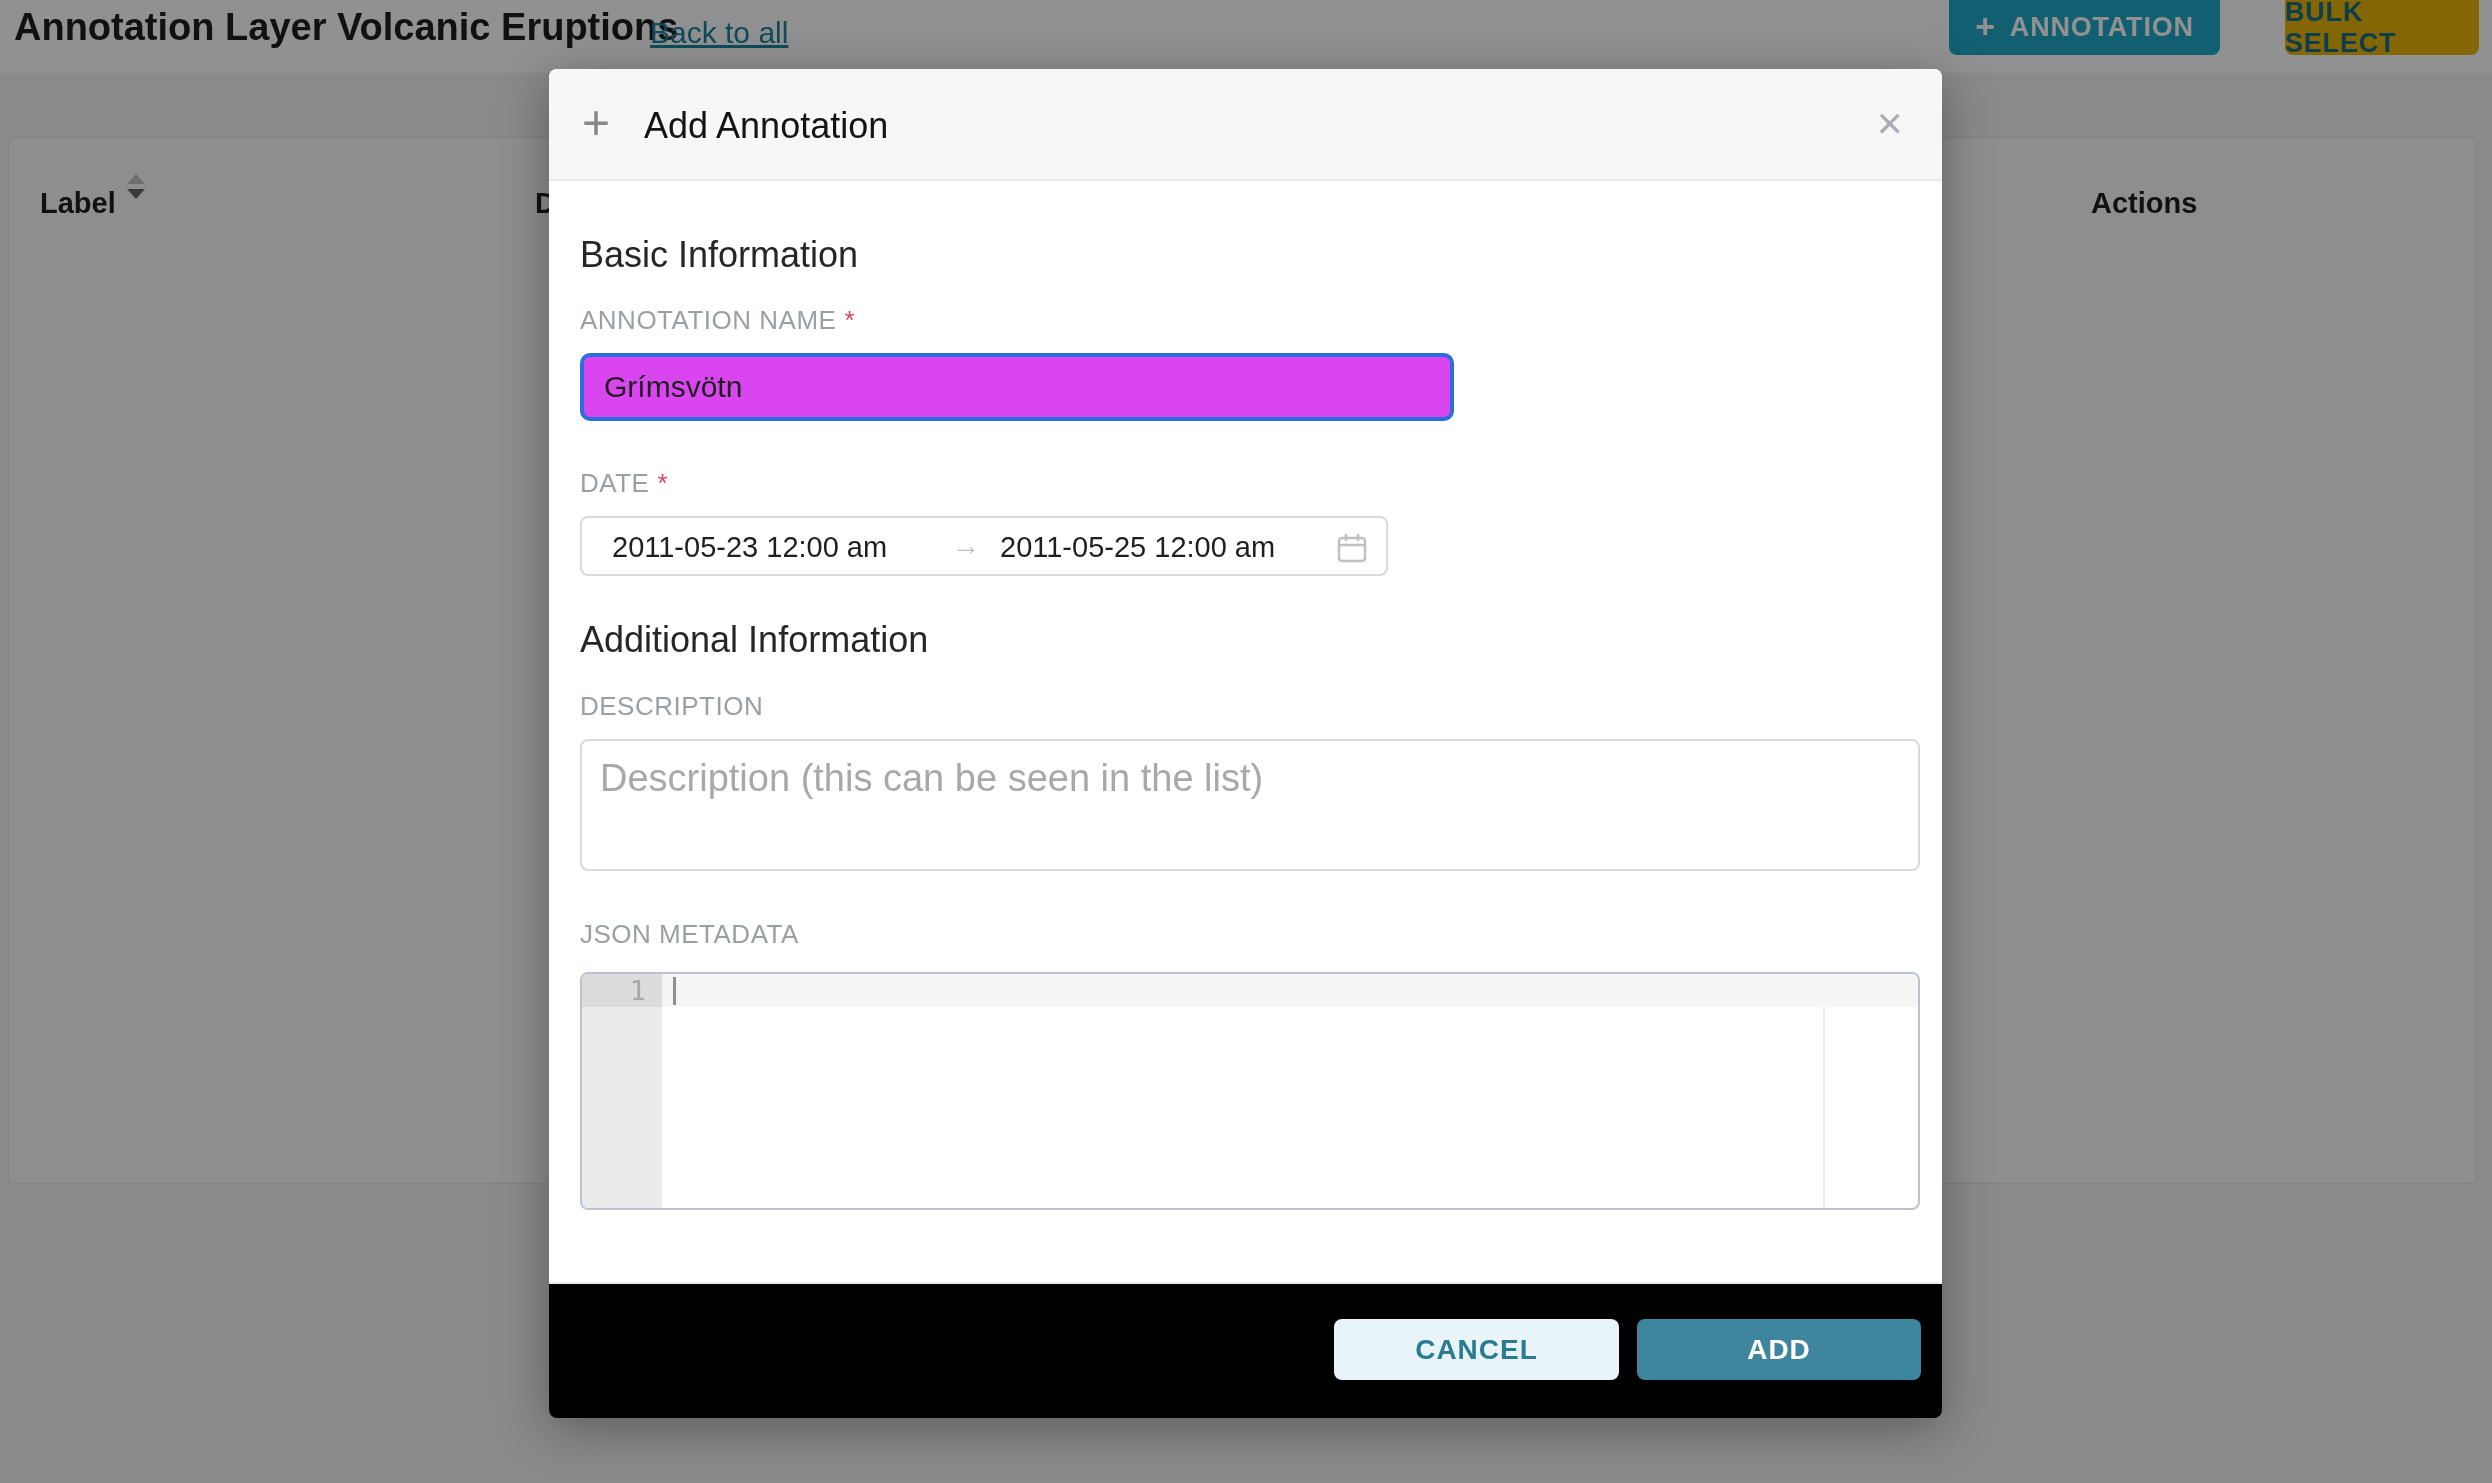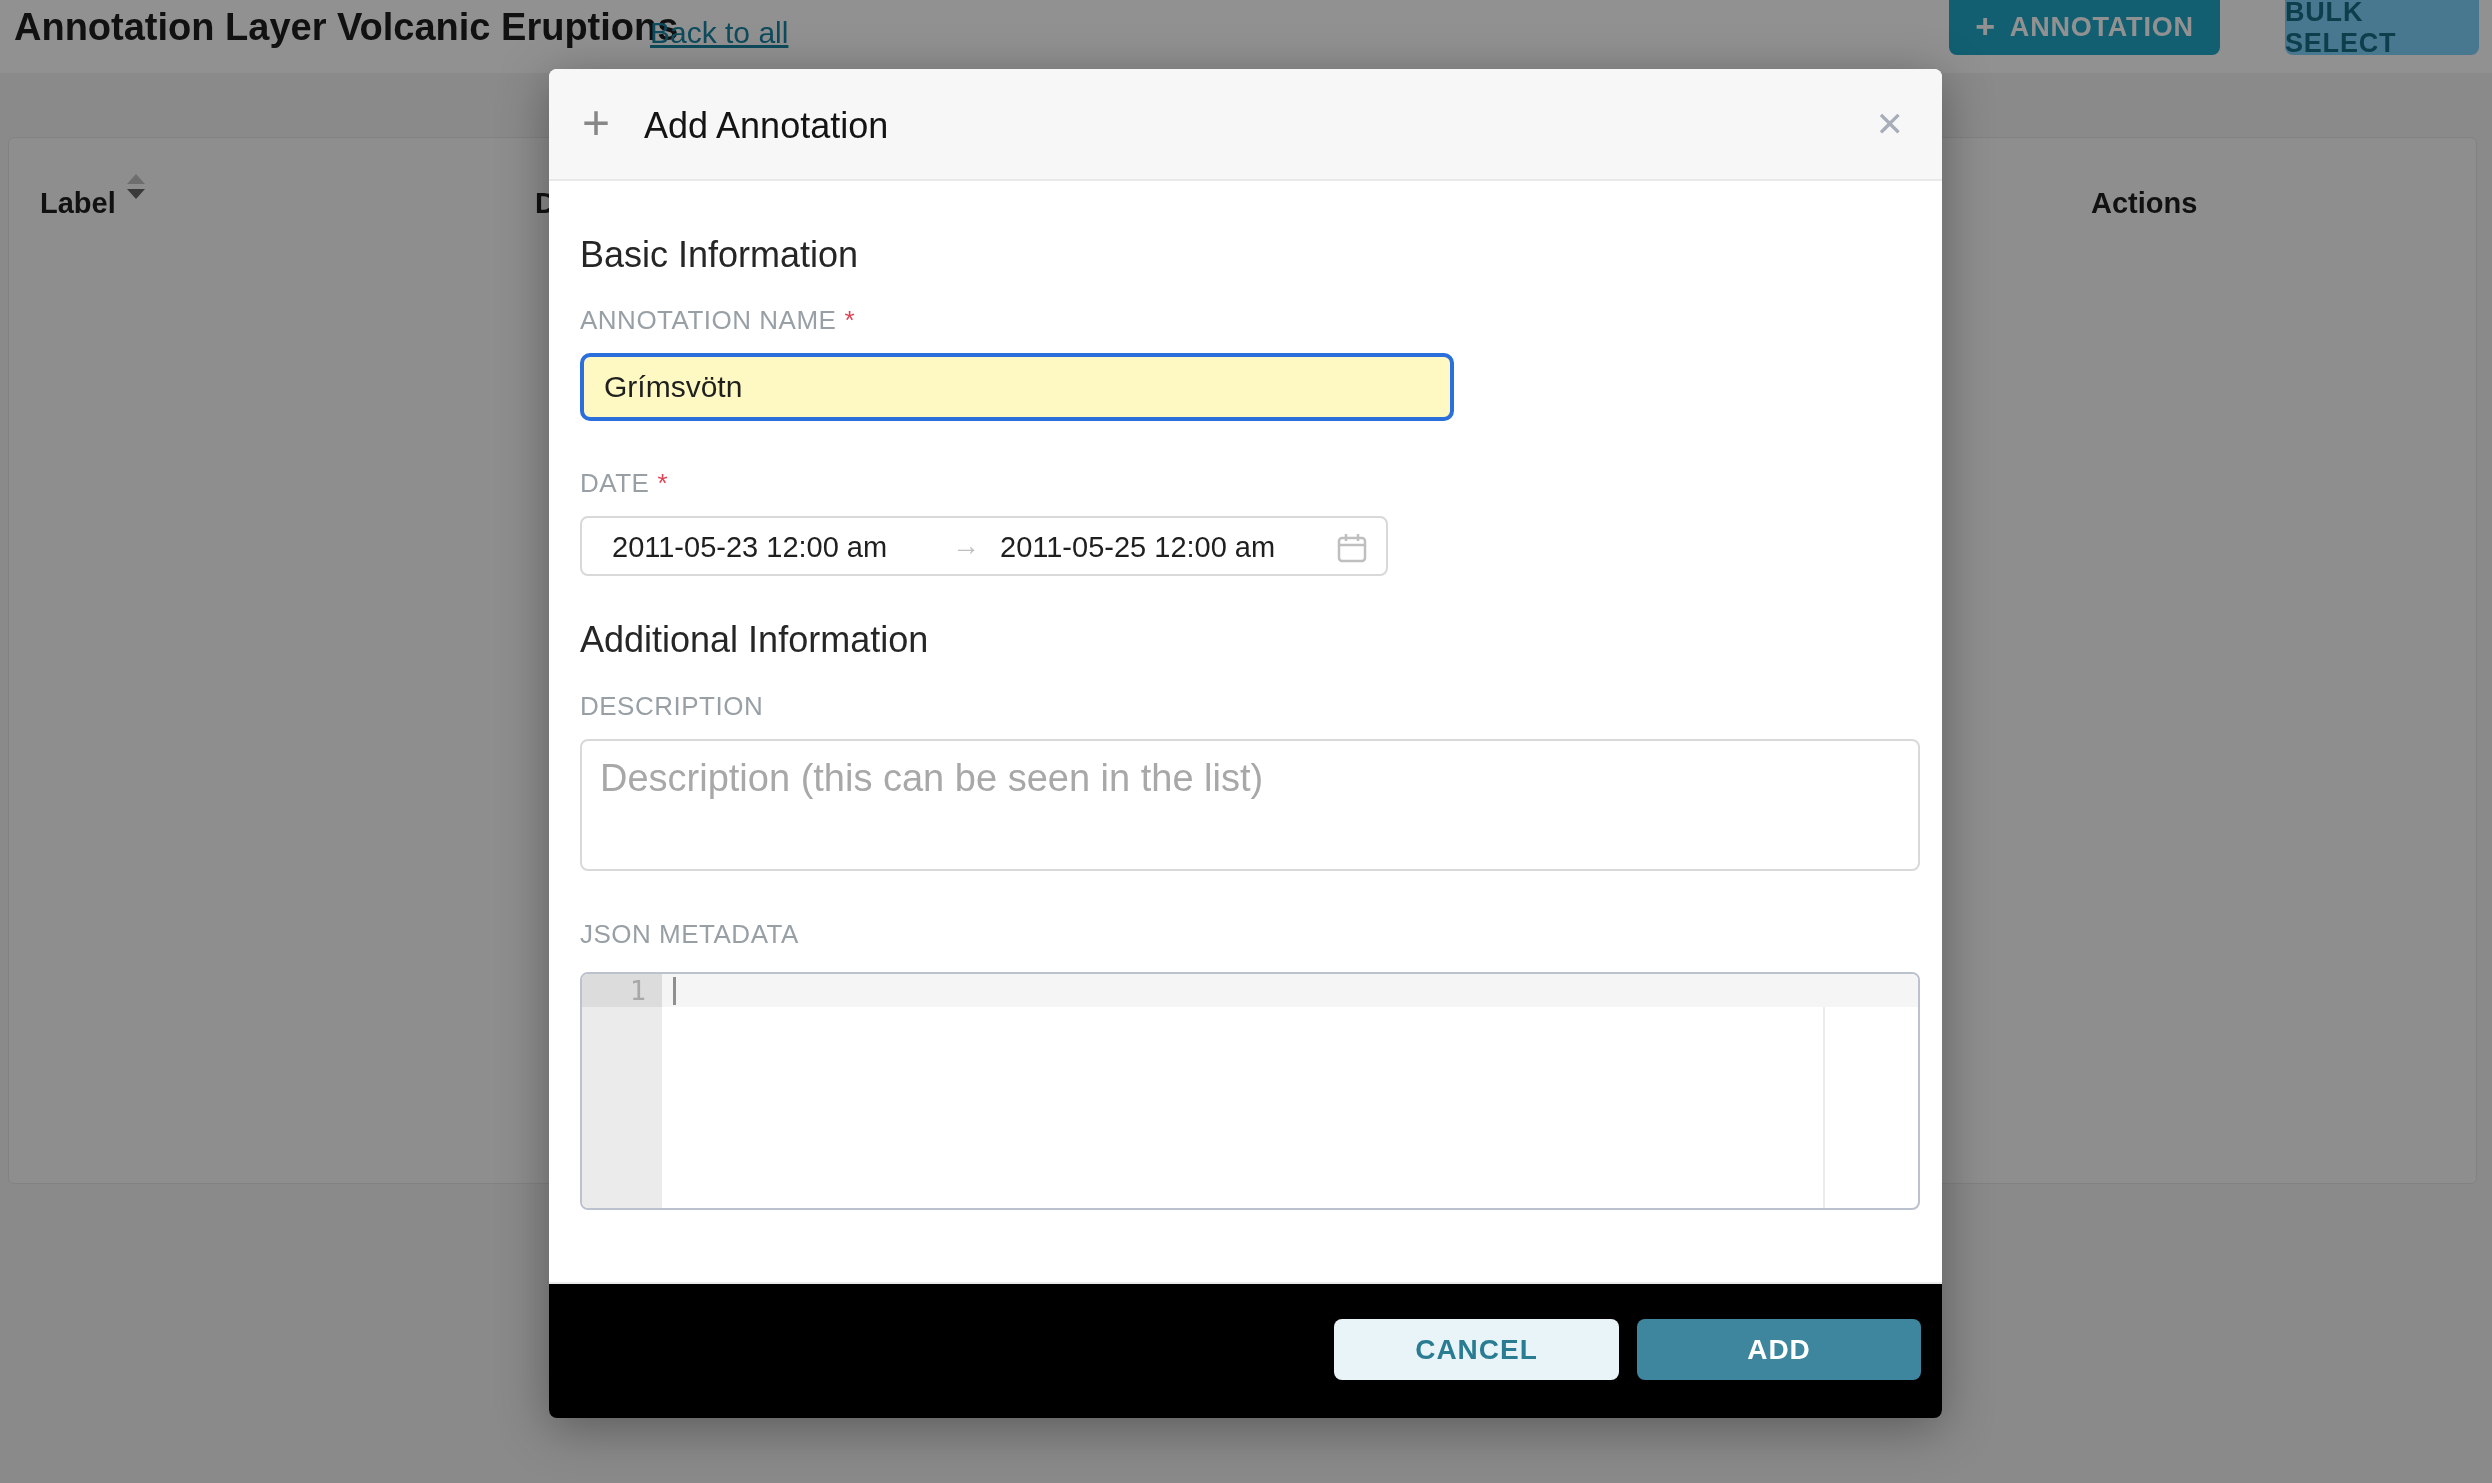--- a/index.html
+++ b/index.html
@@ -25,21 +25,21 @@
     font-size: 30px; color: #1A85A2; text-decoration: underline; cursor: pointer;
   }
   .top-btn {
     position: absolute; top: 0; height: 55px;
     display: flex; align-items: center; justify-content: center;
     border-radius: 0 0 8px 8px;
     font-size: 27px; font-weight: 600; letter-spacing: 0.8px; cursor: pointer;
   }
   .btn-annotation { left: 1949px; width: 271px; background: #20A7C9; color: #FFFFFF; gap: 14px; }
   .btn-annotation .plus { font-size: 34px; font-weight: 700; line-height: 1; position: relative; top: -2px; }
-  .btn-bulk { left: 2285px; width: 194px; background: #7dd3fc; color: #186E85; }
+  .btn-bulk { left: 2285px; width: 194px; background: #eab308; color: #186E85; }
 
   .table-card {
     position: absolute; left: 8px; top: 137px; width: 2469px; height: 1047px;
     background: #FAFAFA; border: 1px solid #E4E4E4; border-radius: 6px;
   }
   .col-header { position: absolute; font-size: 29px; font-weight: 600; color: #1F1F1F; margin-top: 24px; }
   .col-label   { left: 40px;  top: 163px; }
   .col-d       { left: 535px; top: 163px; }
   .col-actions { left: 2091px; top: 163px; }
   .sort-icon { position: absolute; left: 127px; top: 174px; width: 18px; }
@@ -96,21 +96,21 @@
   .field-label .req { color: #E04355; margin-left: 8px; }
   .l-name { top: 236px; }
   .l-date { top: 399px; }
   .l-desc { top: 622px; }
   .l-json { top: 850px; }
 
   .name-input {
     position: absolute; left: 31px; top: 284px; width: 874px; height: 68px;
     border: 4px solid #2A6FDB; border-radius: 10px; outline: none;
     font-family: "Liberation Sans", "DejaVu Sans", sans-serif;
-    font-size: 30px; color: #1F1F1F; padding: 0 20px; background: #fef9c3;
+    font-size: 30px; color: #1F1F1F; padding: 0 20px; background: #d946ef;
   }
 
   .date-box {
     position: absolute; left: 31px; top: 447px; width: 808px; height: 60px;
     border: 2px solid #D9D9D9; border-radius: 8px; background: #FFFFFF; cursor: pointer;
   }
   .date-start { position: absolute; left: 30px; top: 13px; font-size: 29px; color: #1F1F1F; }
   .date-arrow { position: absolute; left: 370px; top: 12px; font-size: 28px; color: #BFBFBF; }
   .date-end   { position: absolute; left: 418px; top: 13px; font-size: 29px; color: #1F1F1F; }
   .date-cal   { position: absolute; right: 18px; top: 14px; }

